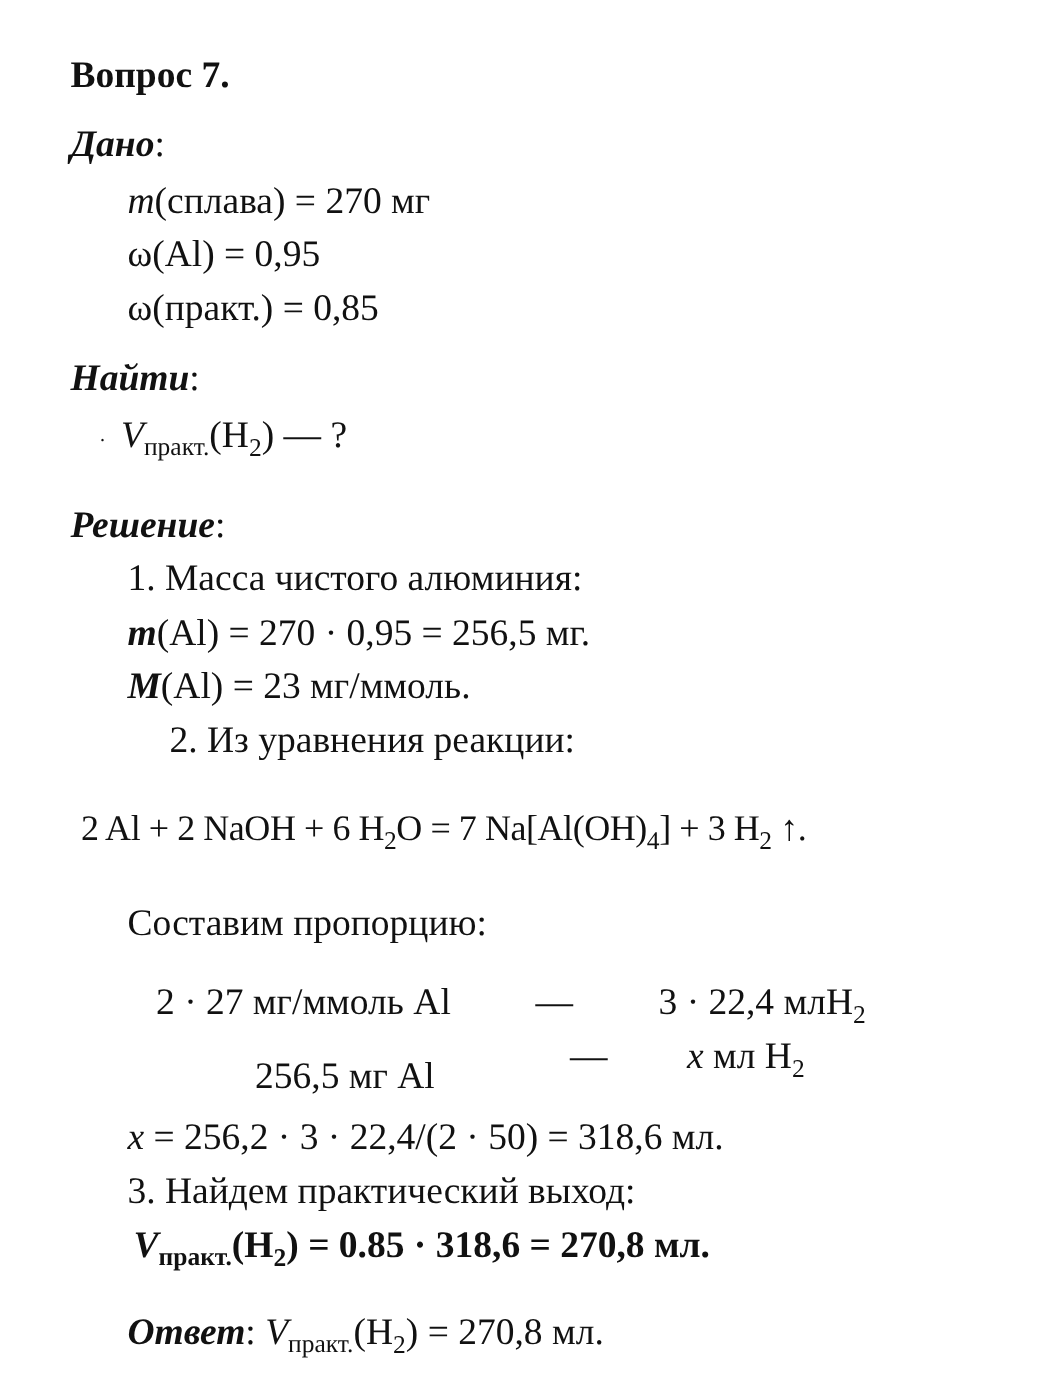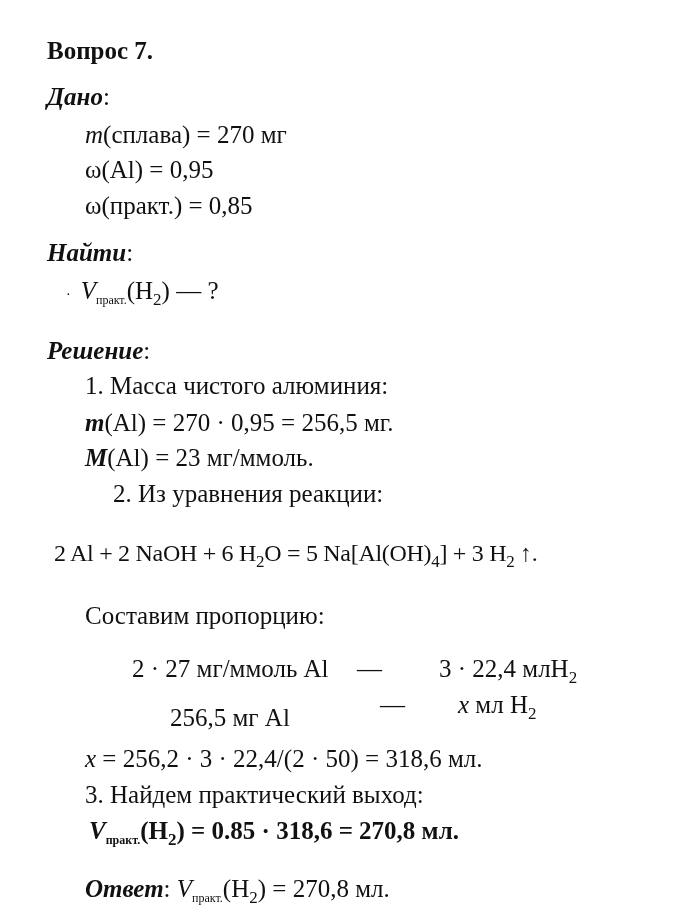--- a/index.html
+++ b/index.html
@@ -6,21 +6,21 @@
   body {
     width:700px; height:920px; position:relative; overflow:hidden;
     font-family:"Liberation Serif","DejaVu Serif",serif;
     color:#111; font-size:25px;
   }
   .ln { position:absolute; white-space:nowrap; line-height:1; }
   .bold { font-weight:bold; }
   .bi { font-weight:bold; font-style:italic; }
   .it { font-style:italic; }
   sub { font-size:17px; vertical-align:-6px; line-height:0; }
-  .subs { font-size:12px; vertical-align:-5px; }
+  .subs { font-size:17px; vertical-align:-5px; }
   .eq { font-size:24px; letter-spacing:-0.3px; }
 </style>
 </head>
 <body>
 
 <div class="ln bold" style="left:47px; top:38px;">Вопрос 7.</div>
 
 <div class="ln" style="left:47px; top:84px;"><span class="bi">Дано</span><span>:</span></div>
 
 <div class="ln" style="left:85px; top:122px;"><span class="it">m</span><span>(сплава) = 270 мг</span></div>
@@ -31,26 +31,26 @@
 
 <div class="ln" style="left:66px; top:278px;"><span style="font-size:14px; margin-right:10px;">·</span><span class="it">V</span><span class="subs">практ.</span><span>(H</span><sub>2</sub><span>) — ?</span></div>
 
 <div class="ln" style="left:47px; top:338px;"><span class="bi">Решение</span><span>:</span></div>
 
 <div class="ln" style="left:85px; top:373px;">1. Масса чистого алюминия:</div>
 <div class="ln" style="left:85px; top:410px;"><span class="it bold">m</span><span>(Al) = 270 · 0,95 = 256,5 мг.</span></div>
 <div class="ln" style="left:85px; top:445px;"><span class="it bold">M</span><span>(Al) = 23 мг/ммоль.</span></div>
 <div class="ln" style="left:85px; top:481px;margin-left:28px;">2. Из уравнения реакции:</div>
 
-<div class="ln eq" style="left:54px; top:541px;"><span>2 Al + 2 NaOH + 6 H</span><sub>2</sub><span>O = 5 Na[Al(OH)</span><sub>4</sub><span>] + 3 H</span><sub>2</sub><span> ↑.</span></div>
+<div class="ln eq" style="left:54px; top:541px;"><span>2 Al + 2 NaOH + 6 H</span><sub>2</sub><span>O = 7 Na[Al(OH)</span><sub>4</sub><span>] + 3 H</span><sub>2</sub><span> ↑.</span></div>
 
 <div class="ln" style="left:85px; top:603px;">Составим пропорцию:</div>
 
 <div>
-  <div class="ln" style="left:132px; top:656px;">2 · 27 мг/ммоль Al</div>
+  <div class="ln" style="left:104px; top:656px;">2 · 27 мг/ммоль Al</div>
   <div class="ln" style="left:357px; top:656px;">—</div>
   <div class="ln" style="left:407px; top:656px;margin-left:32px;"><span>3 · 22,4 млH</span><sub>2</sub></div>
 </div>
 <div>
   <div class="ln" style="left:170px; top:692px;margin-top:13px;">256,5 мг Al</div>
   <div class="ln" style="left:380px; top:692px;">—</div>
   <div class="ln" style="left:458px; top:692px;"><span class="it">x</span><span> мл H</span><sub>2</sub></div>
 </div>
 
 <div class="ln" style="left:85px; top:746px;"><span class="it">x</span><span> = 256,2 · 3 · 22,4/(2 · 50) = 318,6 мл.</span></div>

